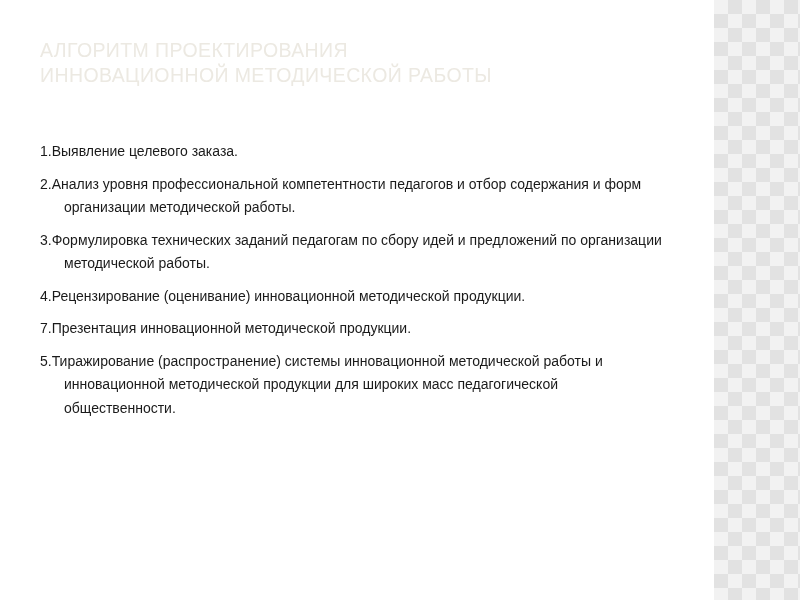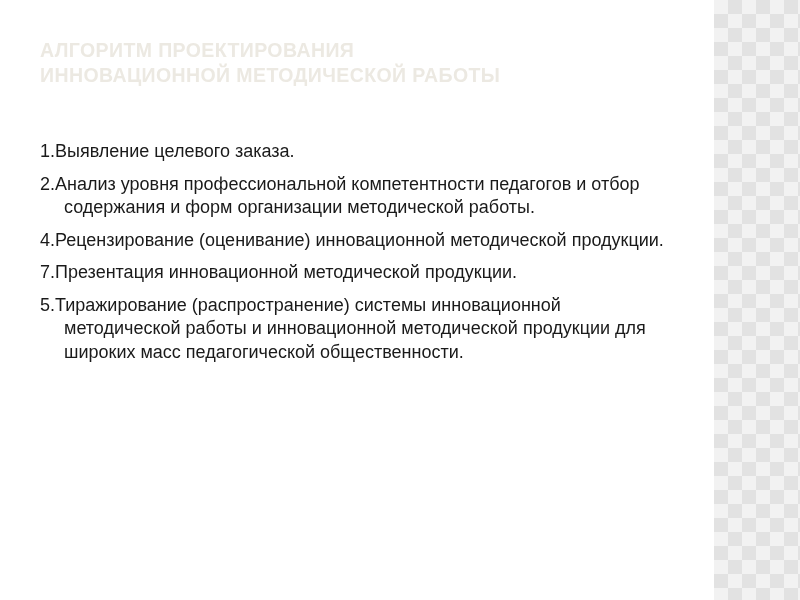--- a/index.html
+++ b/index.html
@@ -44,55 +44,56 @@
   .title {
     position: absolute;
     left: 40px;
     top: 38px;
     width: 640px;
     color: #ece9e2;
     font-size: 19.5px;
     line-height: 25px;
     letter-spacing: 0.4px;
     text-transform: uppercase;
-    font-weight: bold;
+    font-weight: normal;
     margin: 0;
     white-space: pre-line;
   }
   .body-list {
     position: absolute;
     left: 40px;
     top: 140px;
     width: 630px;
     margin: 0;
     padding: 0;
     list-style: none;
   }
   .body-list li {
     color: #1a1a1a;
-    font-size: 18px;
+    font-size: 14px;
     line-height: 23.5px;
     margin: 0 0 9px 0;
     padding-left: 24px;
     text-indent: -24px;
   }
 </style>
 </head>
 <body>
 
 <div class="slide">
 
   <div class="content">
 
     <h1 class="title">АЛГОРИТМ ПРОЕКТИРОВАНИЯ
 ИННОВАЦИОННОЙ МЕТОДИЧЕСКОЙ РАБОТЫ</h1>
 
     <ul class="body-list">
       <li>1.Выявление целевого заказа.</li>
       <li>2.Анализ уровня профессиональной компетентности педагогов и отбор содержания и форм организации методической работы.</li>
+      <li>3.Формулировка технических заданий педагогам по сбору идей и предложений по организации методической работы.</li>
       <li>4.Рецензирование (оценивание) инновационной методической продукции.</li>
       <li>7.Презентация инновационной методической продукции.</li>
       <li>5.Тиражирование (распространение) системы инновационной методической работы и инновационной методической продукции для широких масс педагогической общественности.</li>
     </ul>
 
   </div>
 
   <div class="right-band"></div>
 
 </div>

